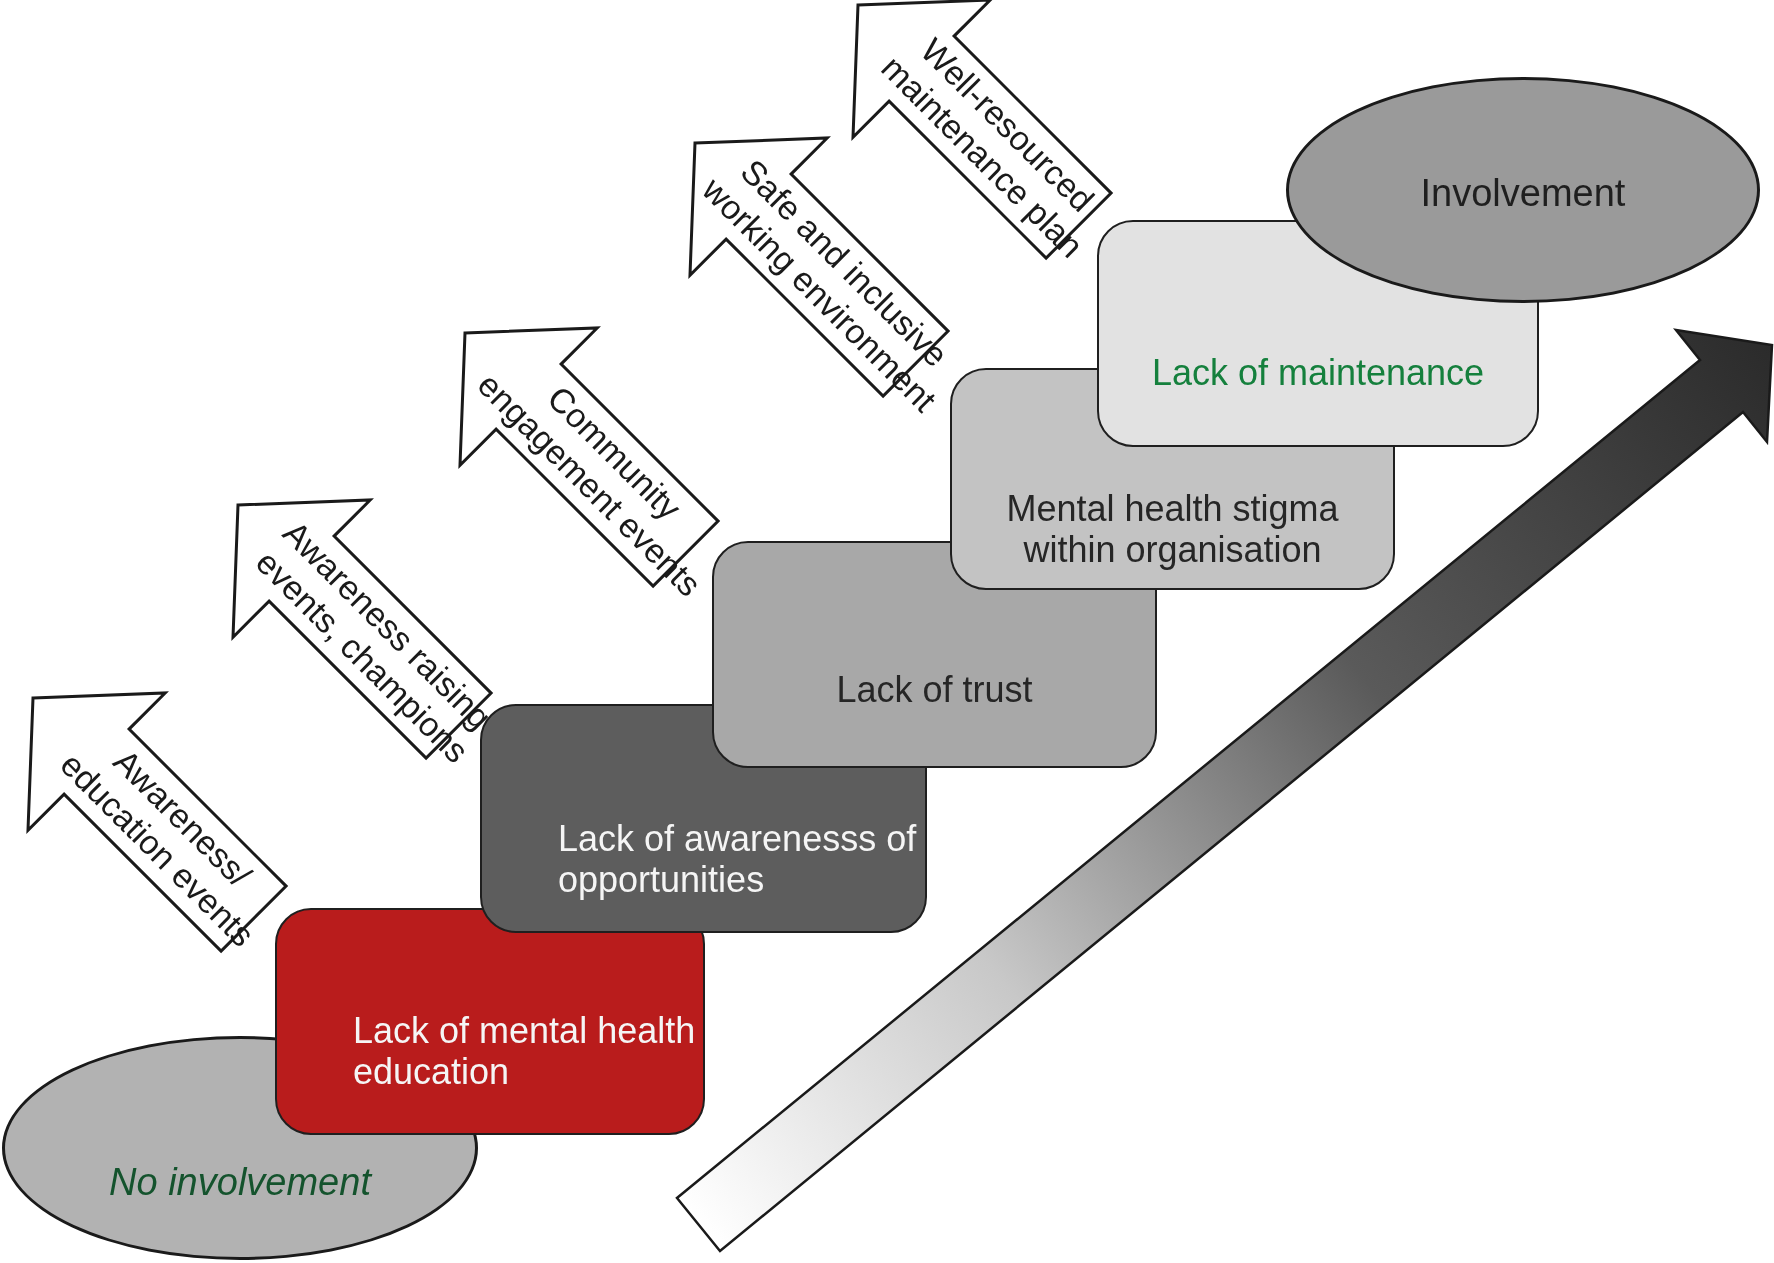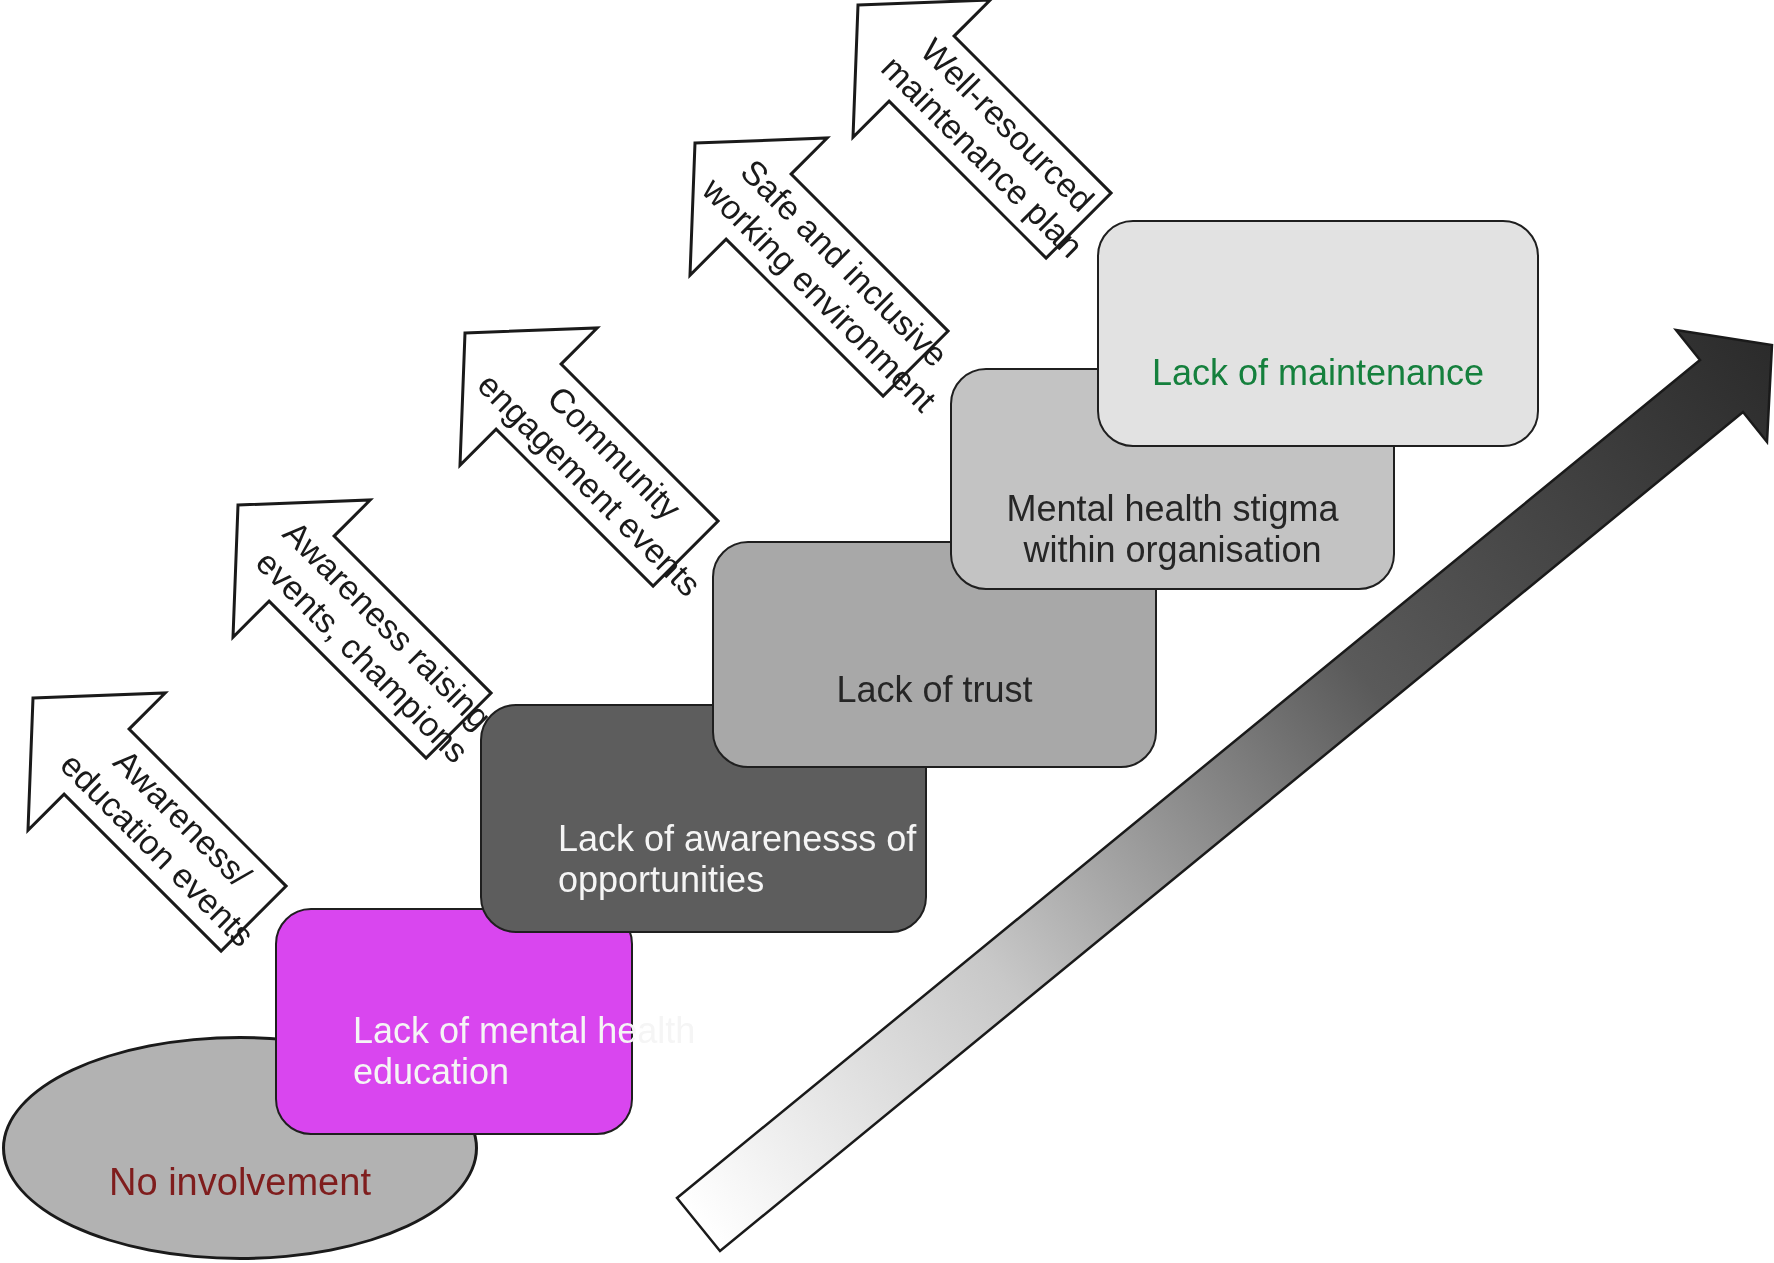--- a/index.html
+++ b/index.html
@@ -40,27 +40,28 @@
     white-space: nowrap;
   }
   .boxtext {
     font-size: 36px;
     line-height: 41px;
   }
   .ellipse-1 {
     left: 2px; top: 1036px; width: 476px; height: 224px;
     background: #b2b2b2;
     z-index: 2;
-    color: #7f1d1d;
+    color: #14532d;
     font-size: 38px;
     padding-top: 122px;
+    font-style: italic;
   }
   .box-1 {
-    left: 275px; top: 908px; width: 358px; height: 227px;
-    background: #d946ef;
+    left: 275px; top: 908px; width: 430px; height: 227px;
+    background: #b91c1c;
     z-index: 3;
     color: #f5f5f5;
     padding: 100px 10px 0 76px;
   }
   .box-2 {
     left: 480px; top: 704px; width: 447px; height: 229px;
     background: #5d5d5d;
     z-index: 4;
     color: #f5f5f5;
     padding: 112px 10px 0 76px;
@@ -179,14 +180,17 @@
   </div>
 
   <div class="shape box box-3 boxtext">
     <span class="bl">Lack of trust</span>
   </div>
 
   <div class="shape box box-5 boxtext">
     <span class="bl">Lack of maintenance</span>
   </div>
 
+  <div class="shape ellipse ellipse-2">
+    <span class="stage-label">Involvement</span>
+  </div>
 
 </div>
 
 </body></html>

